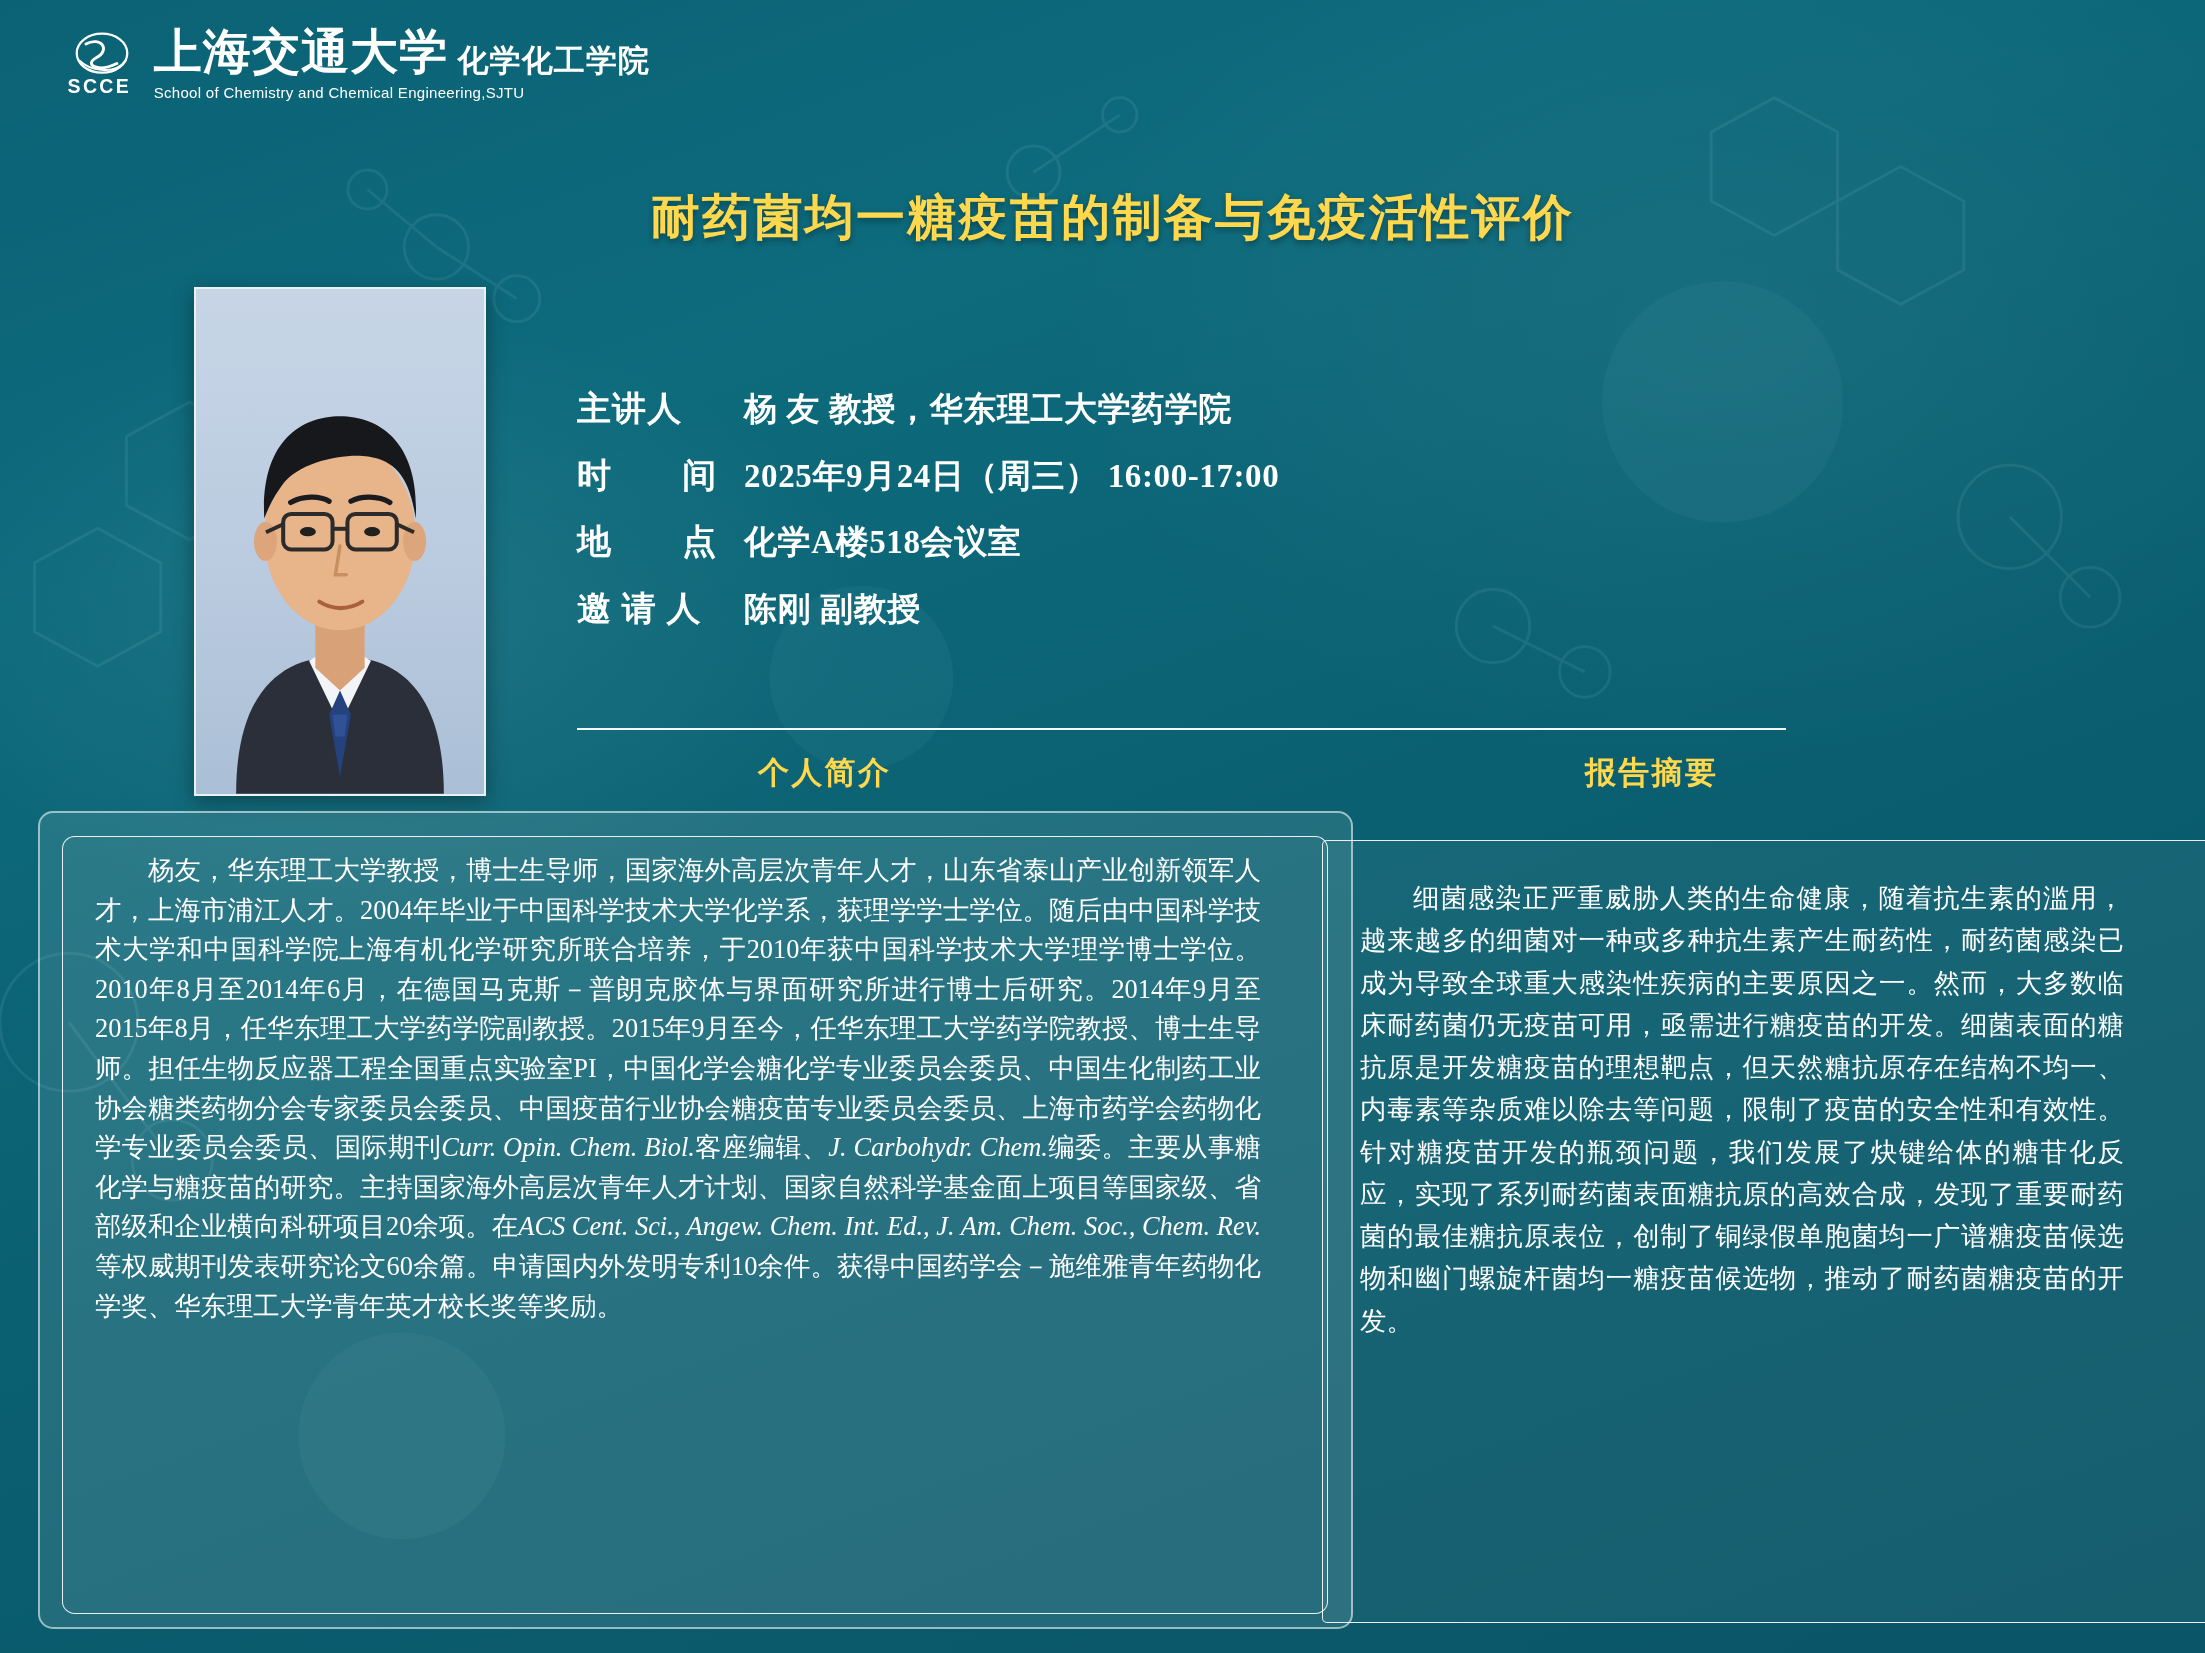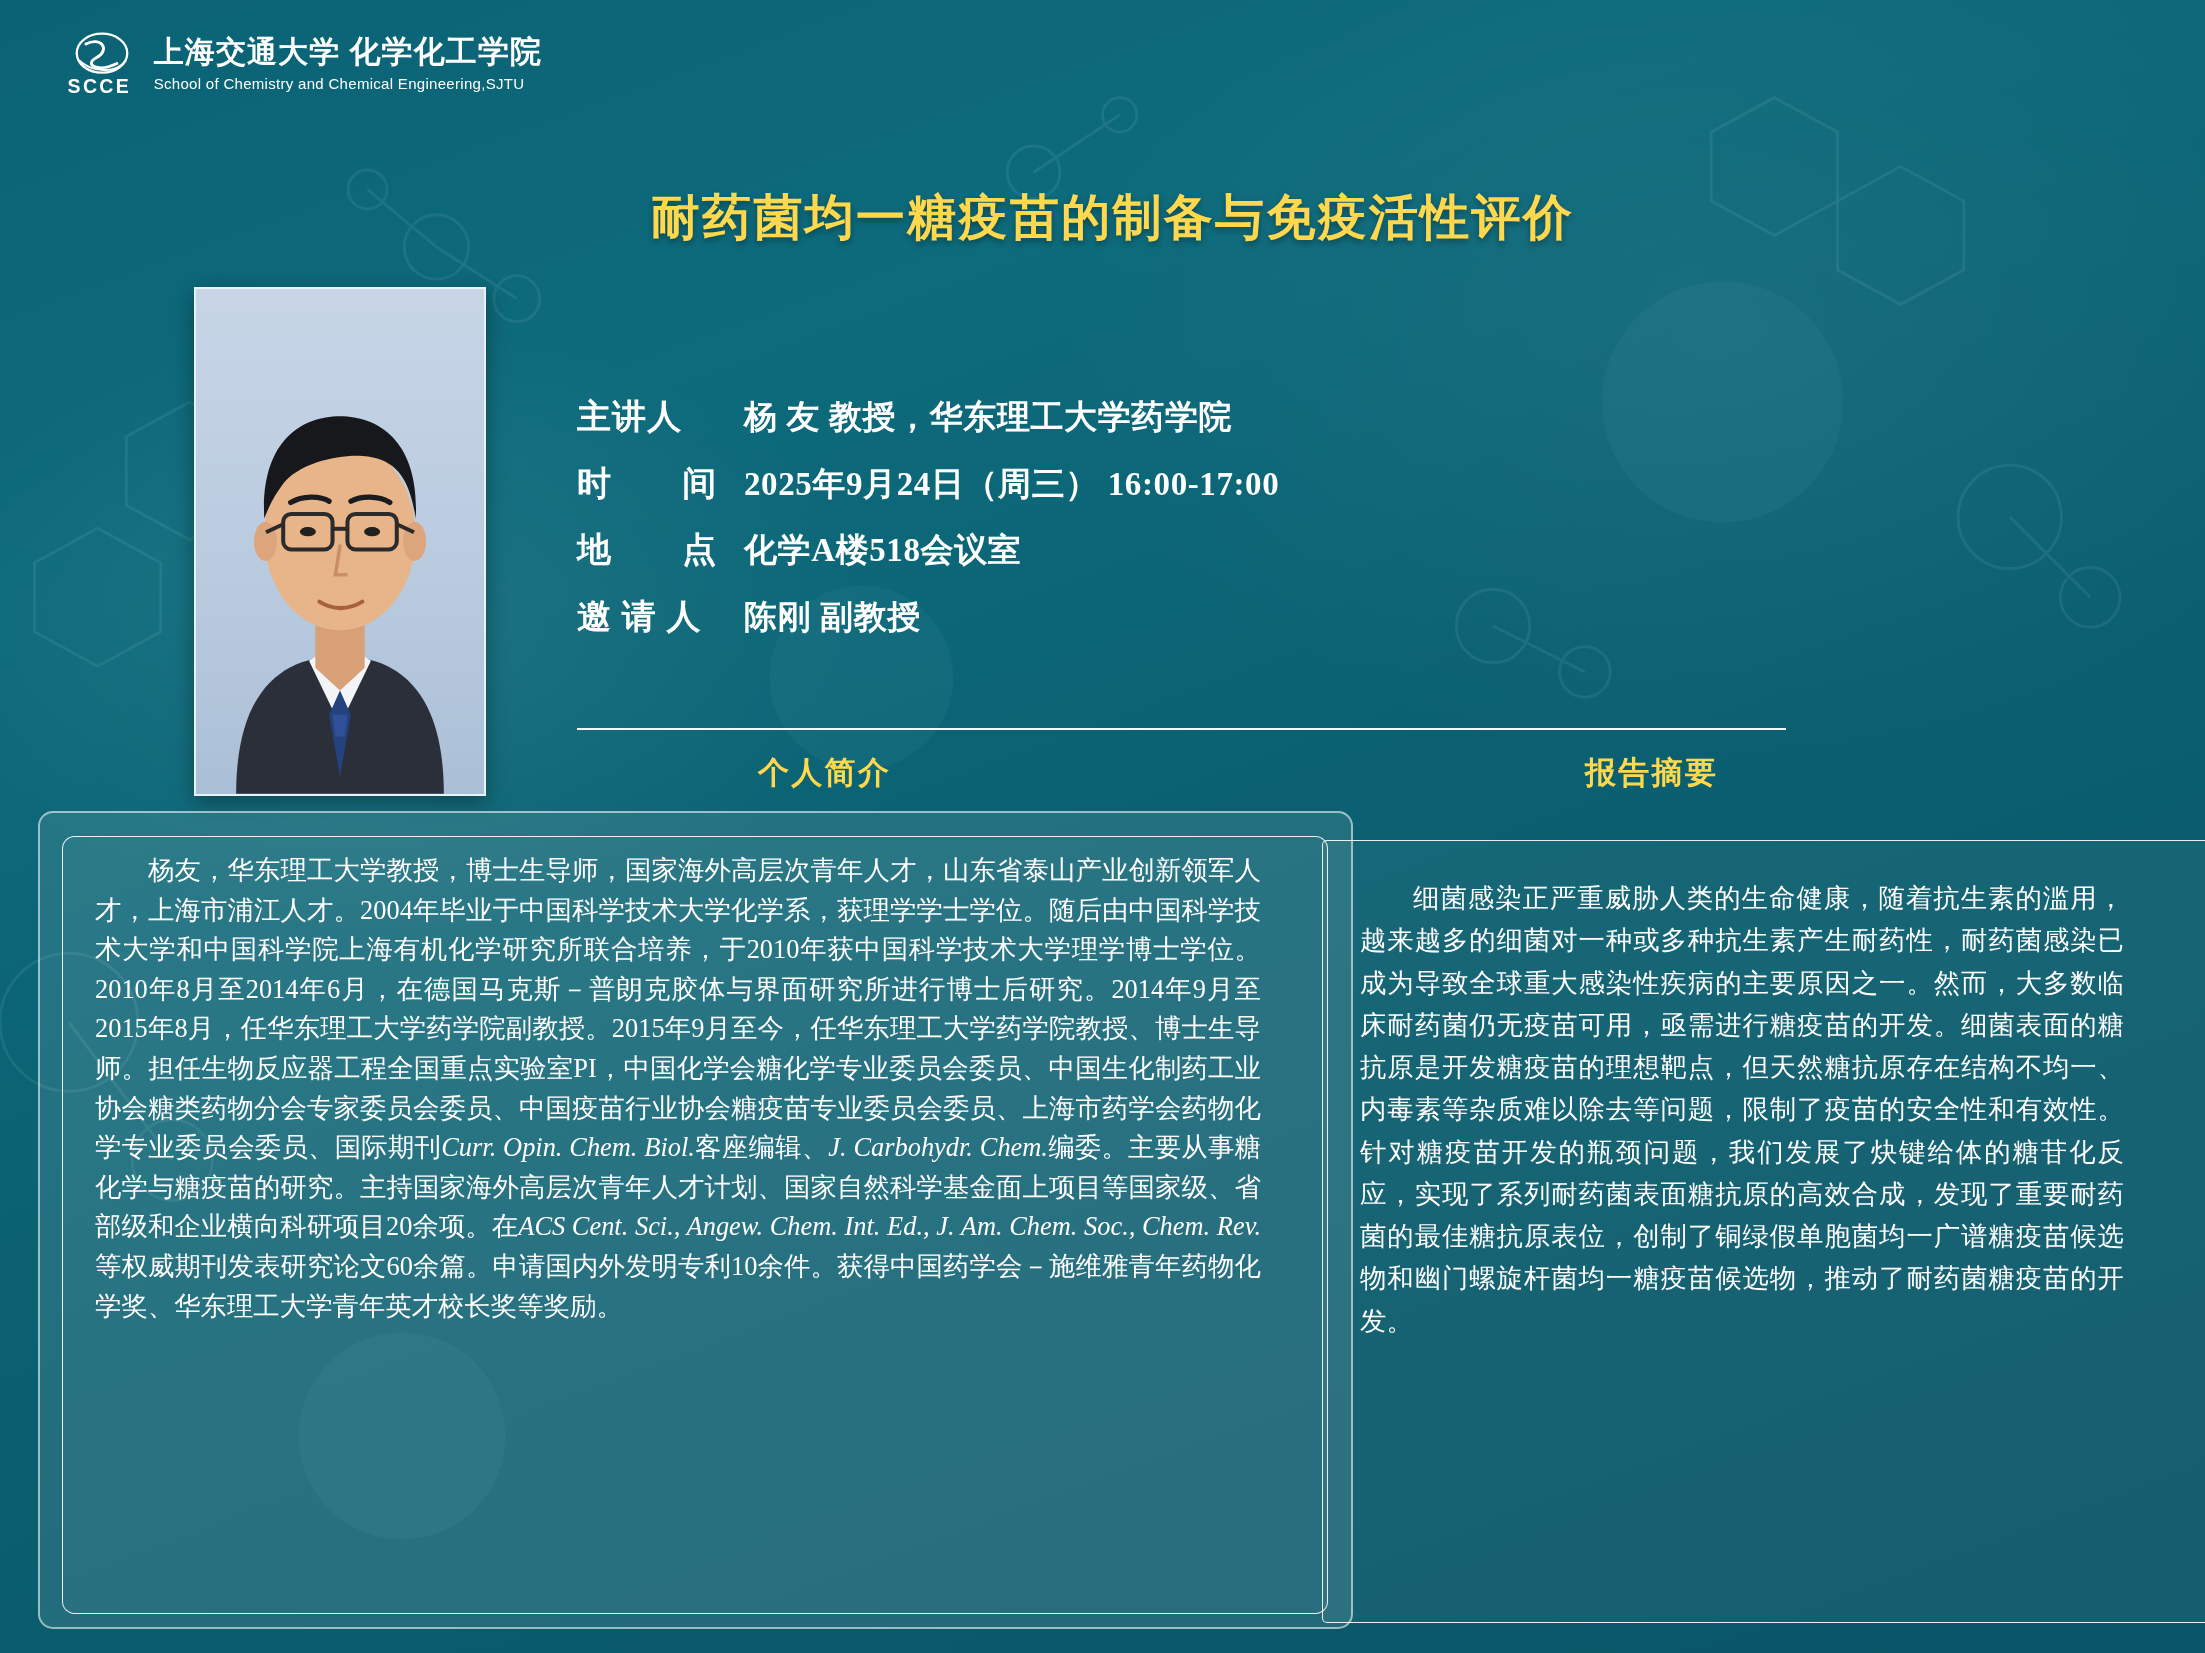--- a/index.html
+++ b/index.html
@@ -66,21 +66,21 @@
     margin-left: 5.7px;
     margin-top: -3.4px;
   }
   .logo-cn-row {
     display: flex;
     align-items: flex-end;
     white-space: nowrap;
   }
   .logo-cn-main {
     color: #ffffff;
-    font-size: 30px;
+    font-size: 48px;
     font-weight: 700;
     letter-spacing: 1.1px;
     font-family: "Liberation Serif", serif;
     line-height: 1;
   }
   .logo-cn-sub {
     color: #ffffff;
     font-size: 31px;
     font-weight: 700;
     letter-spacing: 1.1px;
@@ -162,21 +162,20 @@
     left: 577px;
     top: 386px;
     width: 1212px;
     color: #ffffff;
   }
   .info-row {
     display: flex;
     align-items: baseline;
     margin-bottom: 20.7px;
     white-space: nowrap;
-    margin-top: 8px;
   }
   .info-label {
     font-size: 34px;
     font-weight: 700;
     letter-spacing: 1.1px;
     width: 167px;
     flex: none;
     font-family: "Liberation Serif", serif;
   }
   .info-value {

